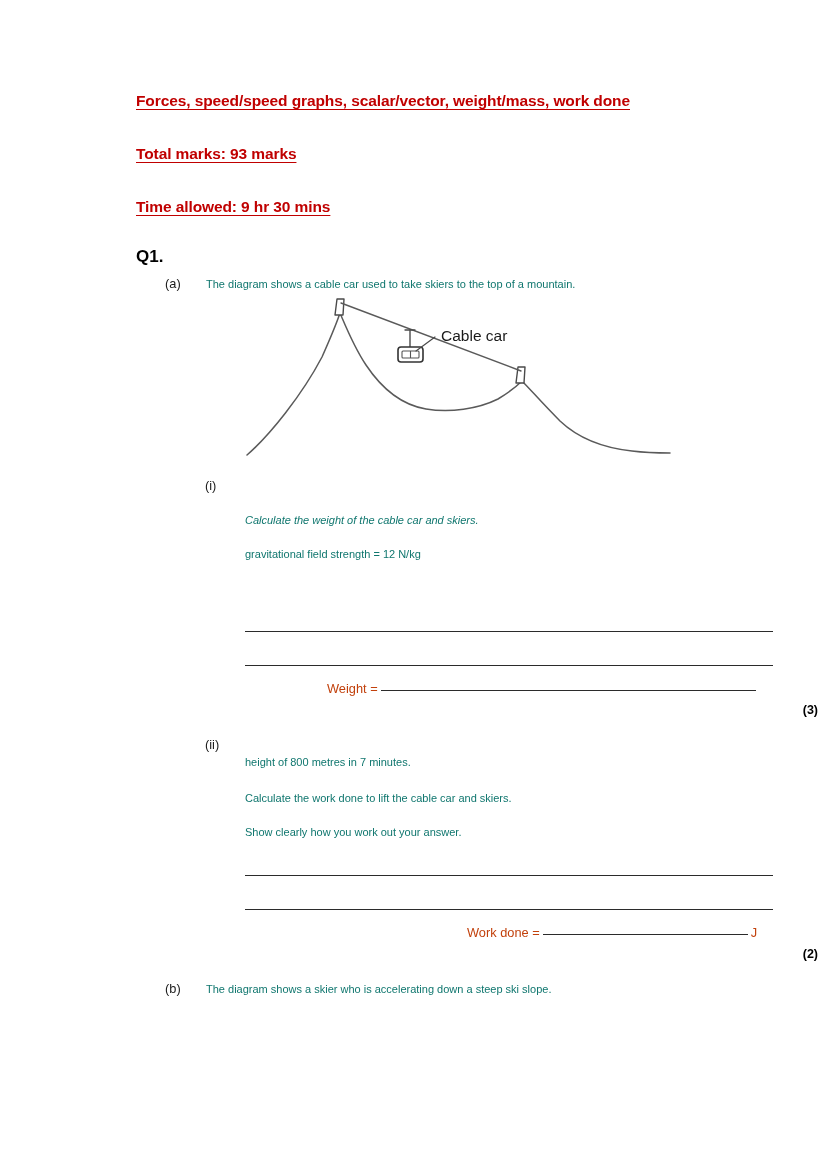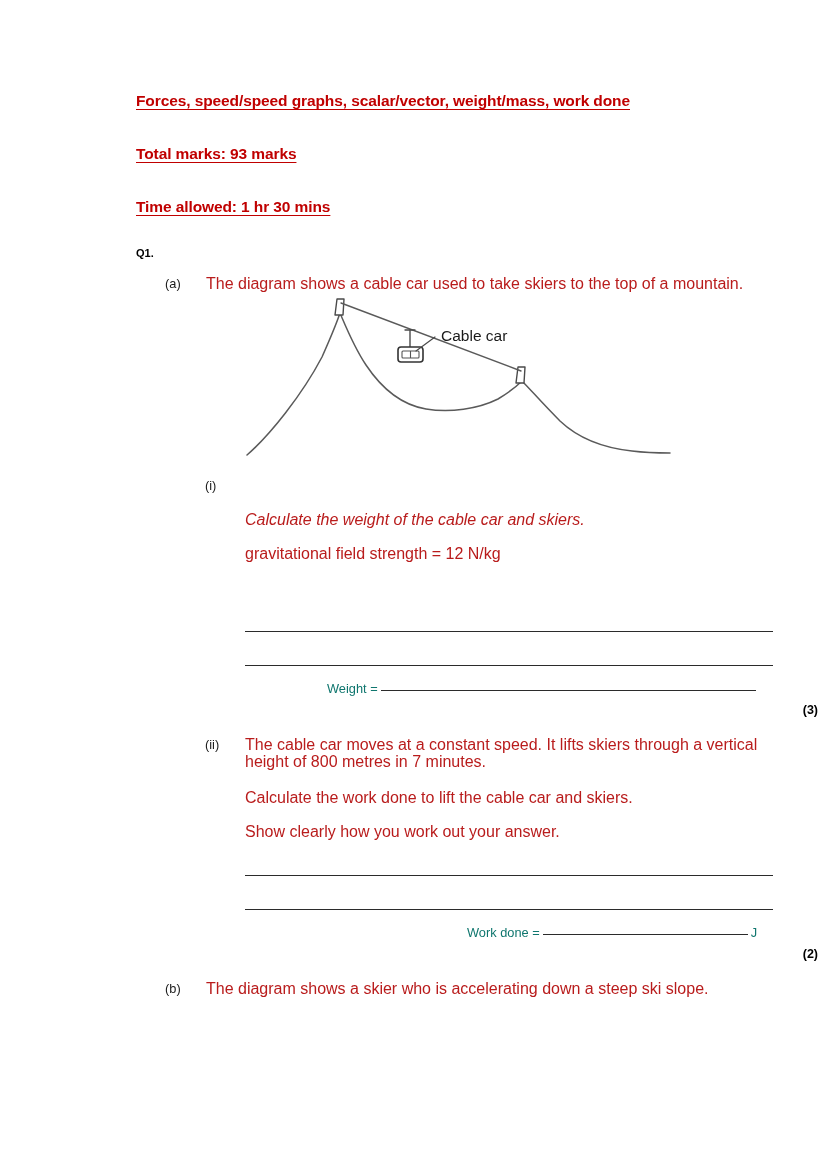--- a/index.html
+++ b/index.html
@@ -37,49 +37,49 @@
   }
   #h-title  { top: 92px; }
   #h-marks  { top: 145px; }
   #h-time   { top: 198px; }
 
   
   .qnum {
     position: absolute;
     left: 108px;
     top: 247px;
+    font-size: 17px;
+    font-weight: bold;
+  }
+
+  
+  .txt {
+    position: absolute;
     font-size: 11px;
-    font-weight: bold;
-  }
-
-  
-  .txt {
-    position: absolute;
-    font-size: 16px;
     line-height: 16.5px;
-    color: #b91c1c;
+    color: #0f766e;
     white-space: nowrap;
   }
   .label-marker { position: absolute; font-size: 12.8px; color: #1a1a1a; }
 
   
   .col-a   { left: 137px; }
   .col-ab  { left: 178px; }
   .col-i   { left: 177px; }
   .col-ib  { left: 217px; }
 
   
   .rule {
     position: absolute;
     height: 0;
     border-top: 1.4px solid #2b2b2b;
   }
 
   
-  .ansrow { position: absolute; font-size: 12.8px; color: #0f766e; white-space: nowrap; }
+  .ansrow { position: absolute; font-size: 12.8px; color: #c2410c; white-space: nowrap; }
   .ansrow .dashline {
     display: inline-block;
     border-bottom: 1.4px solid #2b2b2b;
     vertical-align: 2px;
     margin: 0 3px;
   }
 
   
   .mark {
     position: absolute;
@@ -117,21 +117,21 @@
 </style>
 </head>
 <body>
 
 <div class="page">
 
   <div class="heading" id="h-title">Forces, speed/speed graphs, scalar/vector, weight/mass, work done</div>
 
   <div class="heading" id="h-marks">Total marks: 93 marks</div>
 
-  <div class="heading" id="h-time">Time allowed: 1 hr 30 mins</div>
+  <div class="heading" id="h-time">Time allowed: 9 hr 30 mins</div>
 
   <div class="qnum">Q1.</div>
 
   <div class="label-marker col-a" style="top:276px;">(a)</div>
 
   <div class="txt col-ab" style="top:276px;">The diagram shows a cable car used to take skiers to the top of a mountain.</div>
 
   <div id="diagram">
     <svg width="450" height="175" viewBox="0 0 450 175">
 
@@ -177,21 +177,20 @@
   <div class="rule" style="left:217px; top:665px; width:528px;"></div>
 
   <div class="ansrow" style="left:299px; top:681px;">
     <span>Weight =</span><span class="dashline" style="width:375px;"></span>
   </div>
 
   <div class="mark" style="left:730px; top:703px;">(3)</div>
 
   <div class="label-marker col-i" style="top:737px;">(ii)</div>
 
-  <div class="txt col-ib" style="top:737px;">The cable car moves at a constant speed. It lifts skiers through a vertical</div>
 
   <div class="txt col-ib" style="top:754px;">height of 800 metres in 7 minutes.</div>
 
   <div class="txt col-ib" style="top:790px;">Calculate the work done to lift the cable car and skiers.</div>
 
   <div class="txt col-ib" style="top:824px;">Show clearly how you work out your answer.</div>
 
   <div class="rule" style="left:217px; top:875px; width:528px;"></div>
   <div class="rule" style="left:217px; top:909px; width:528px;"></div>
 

